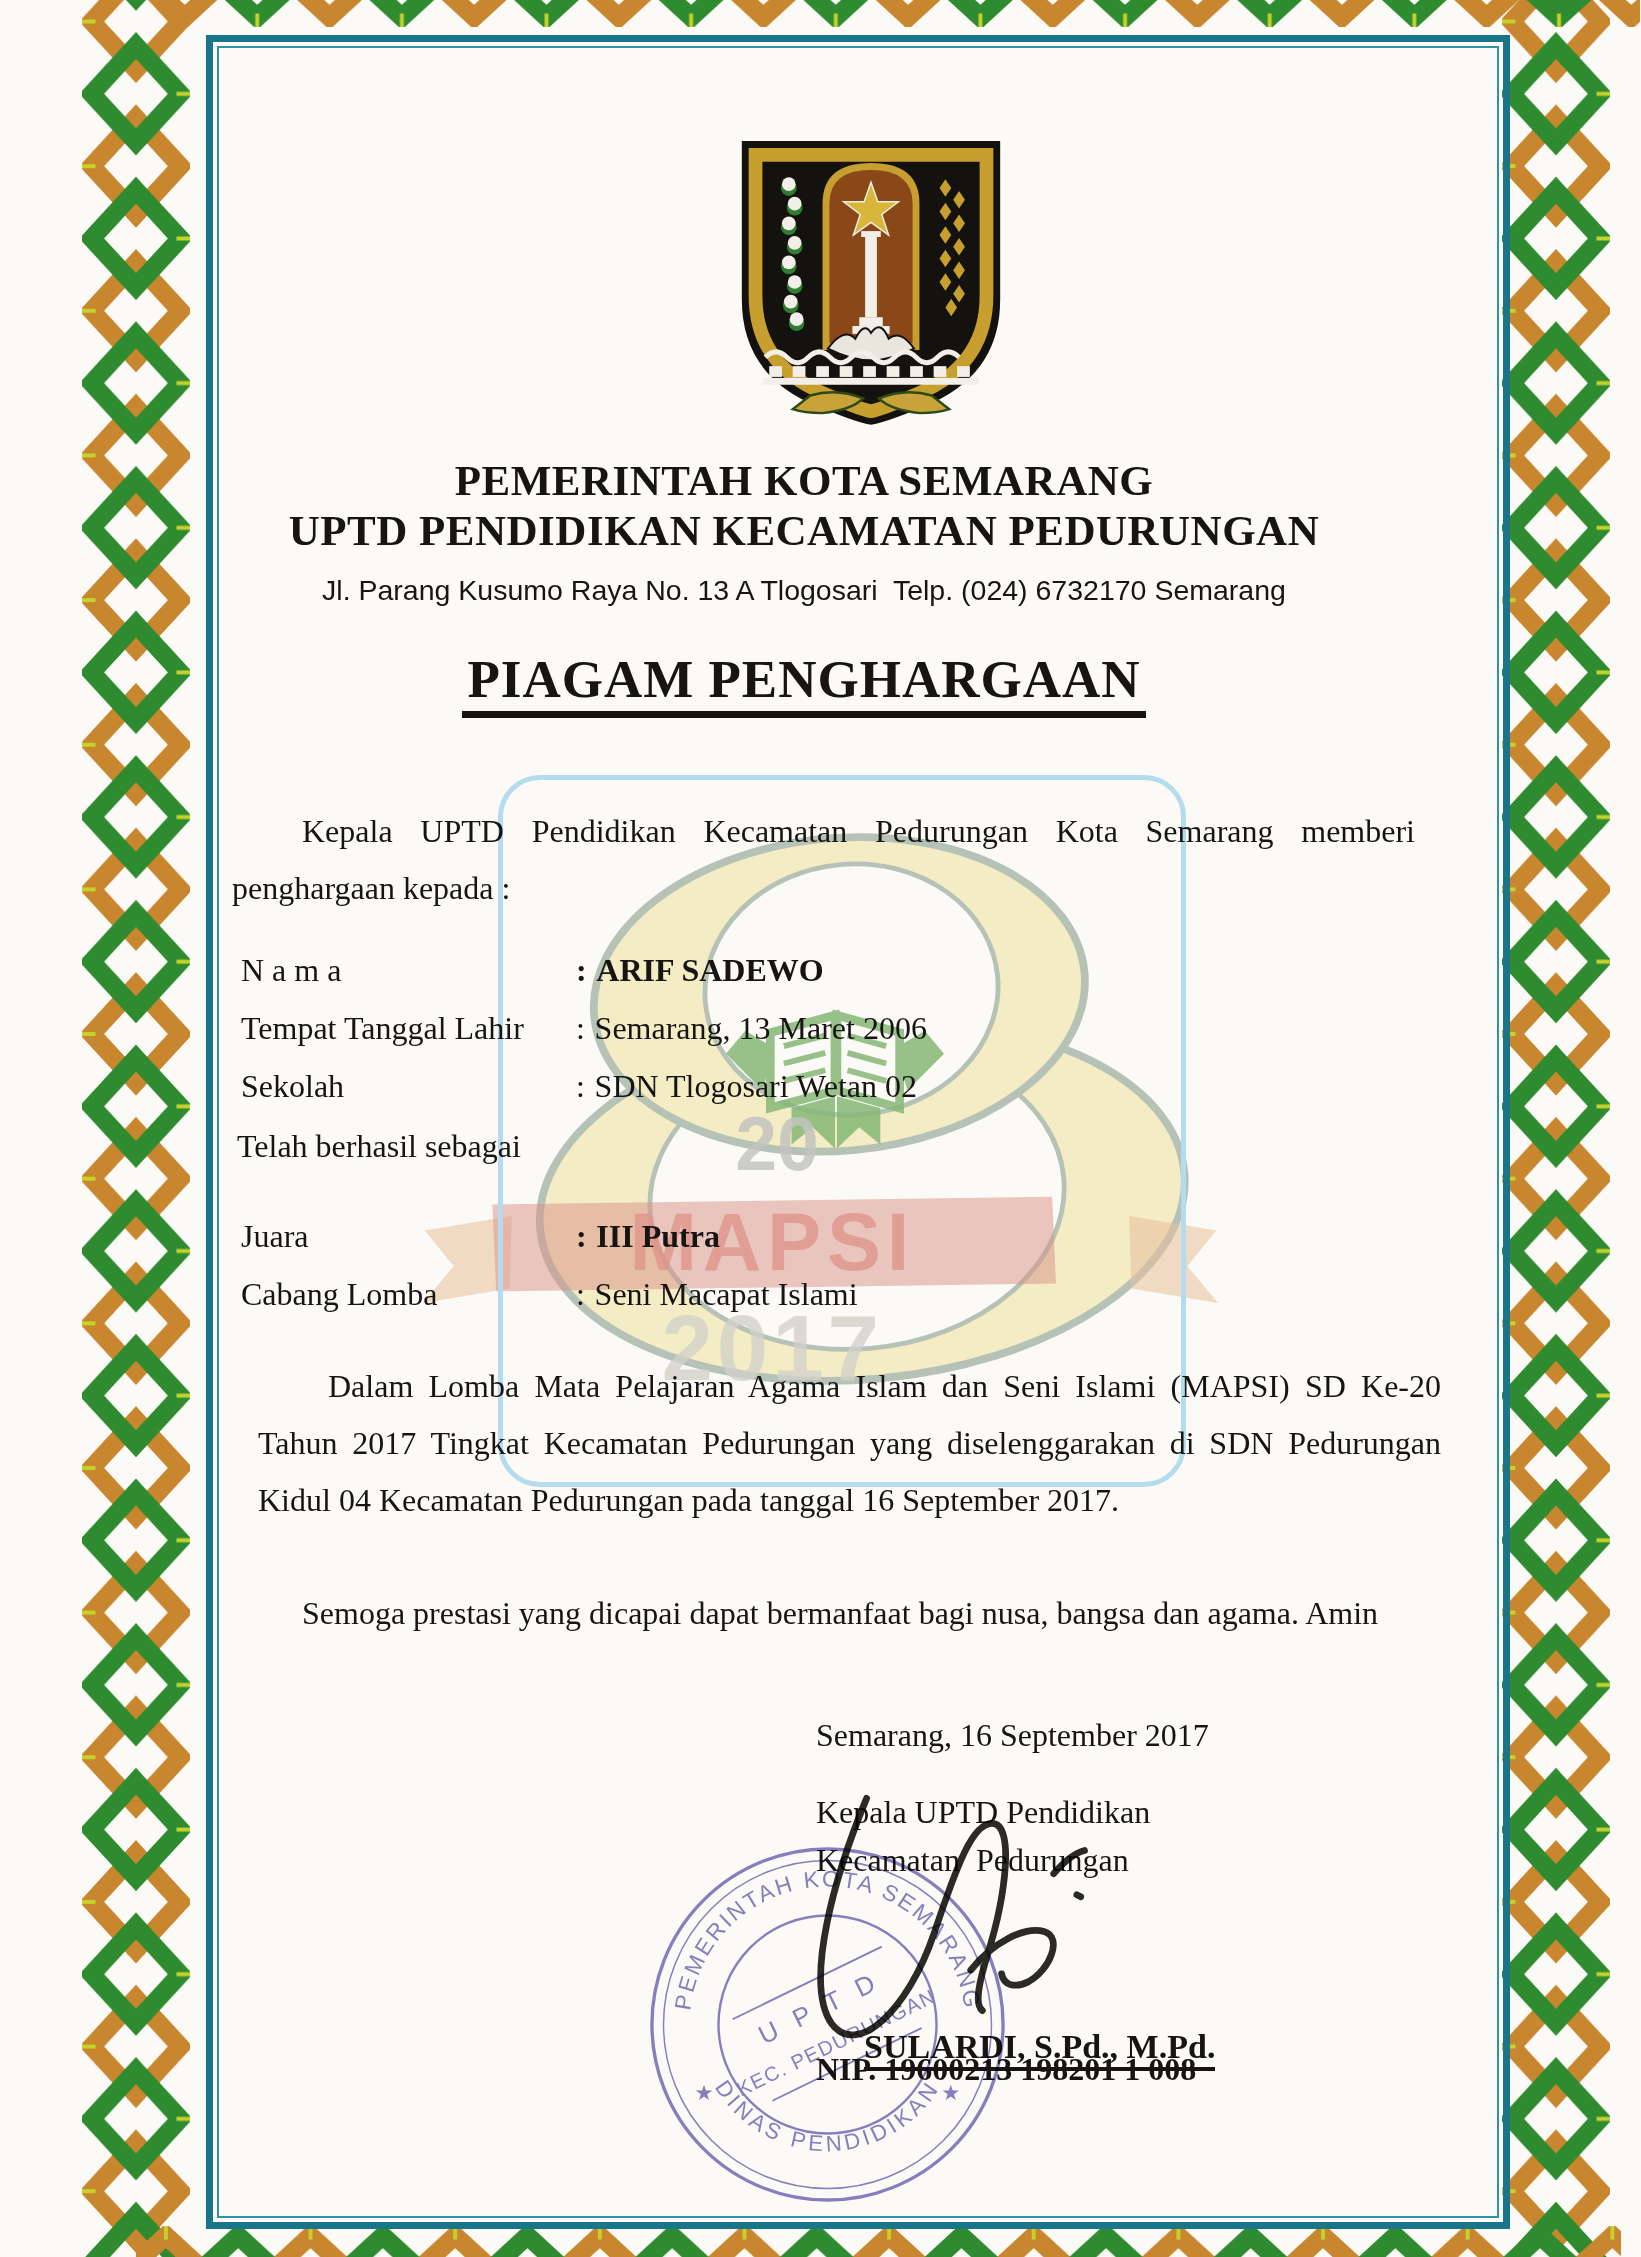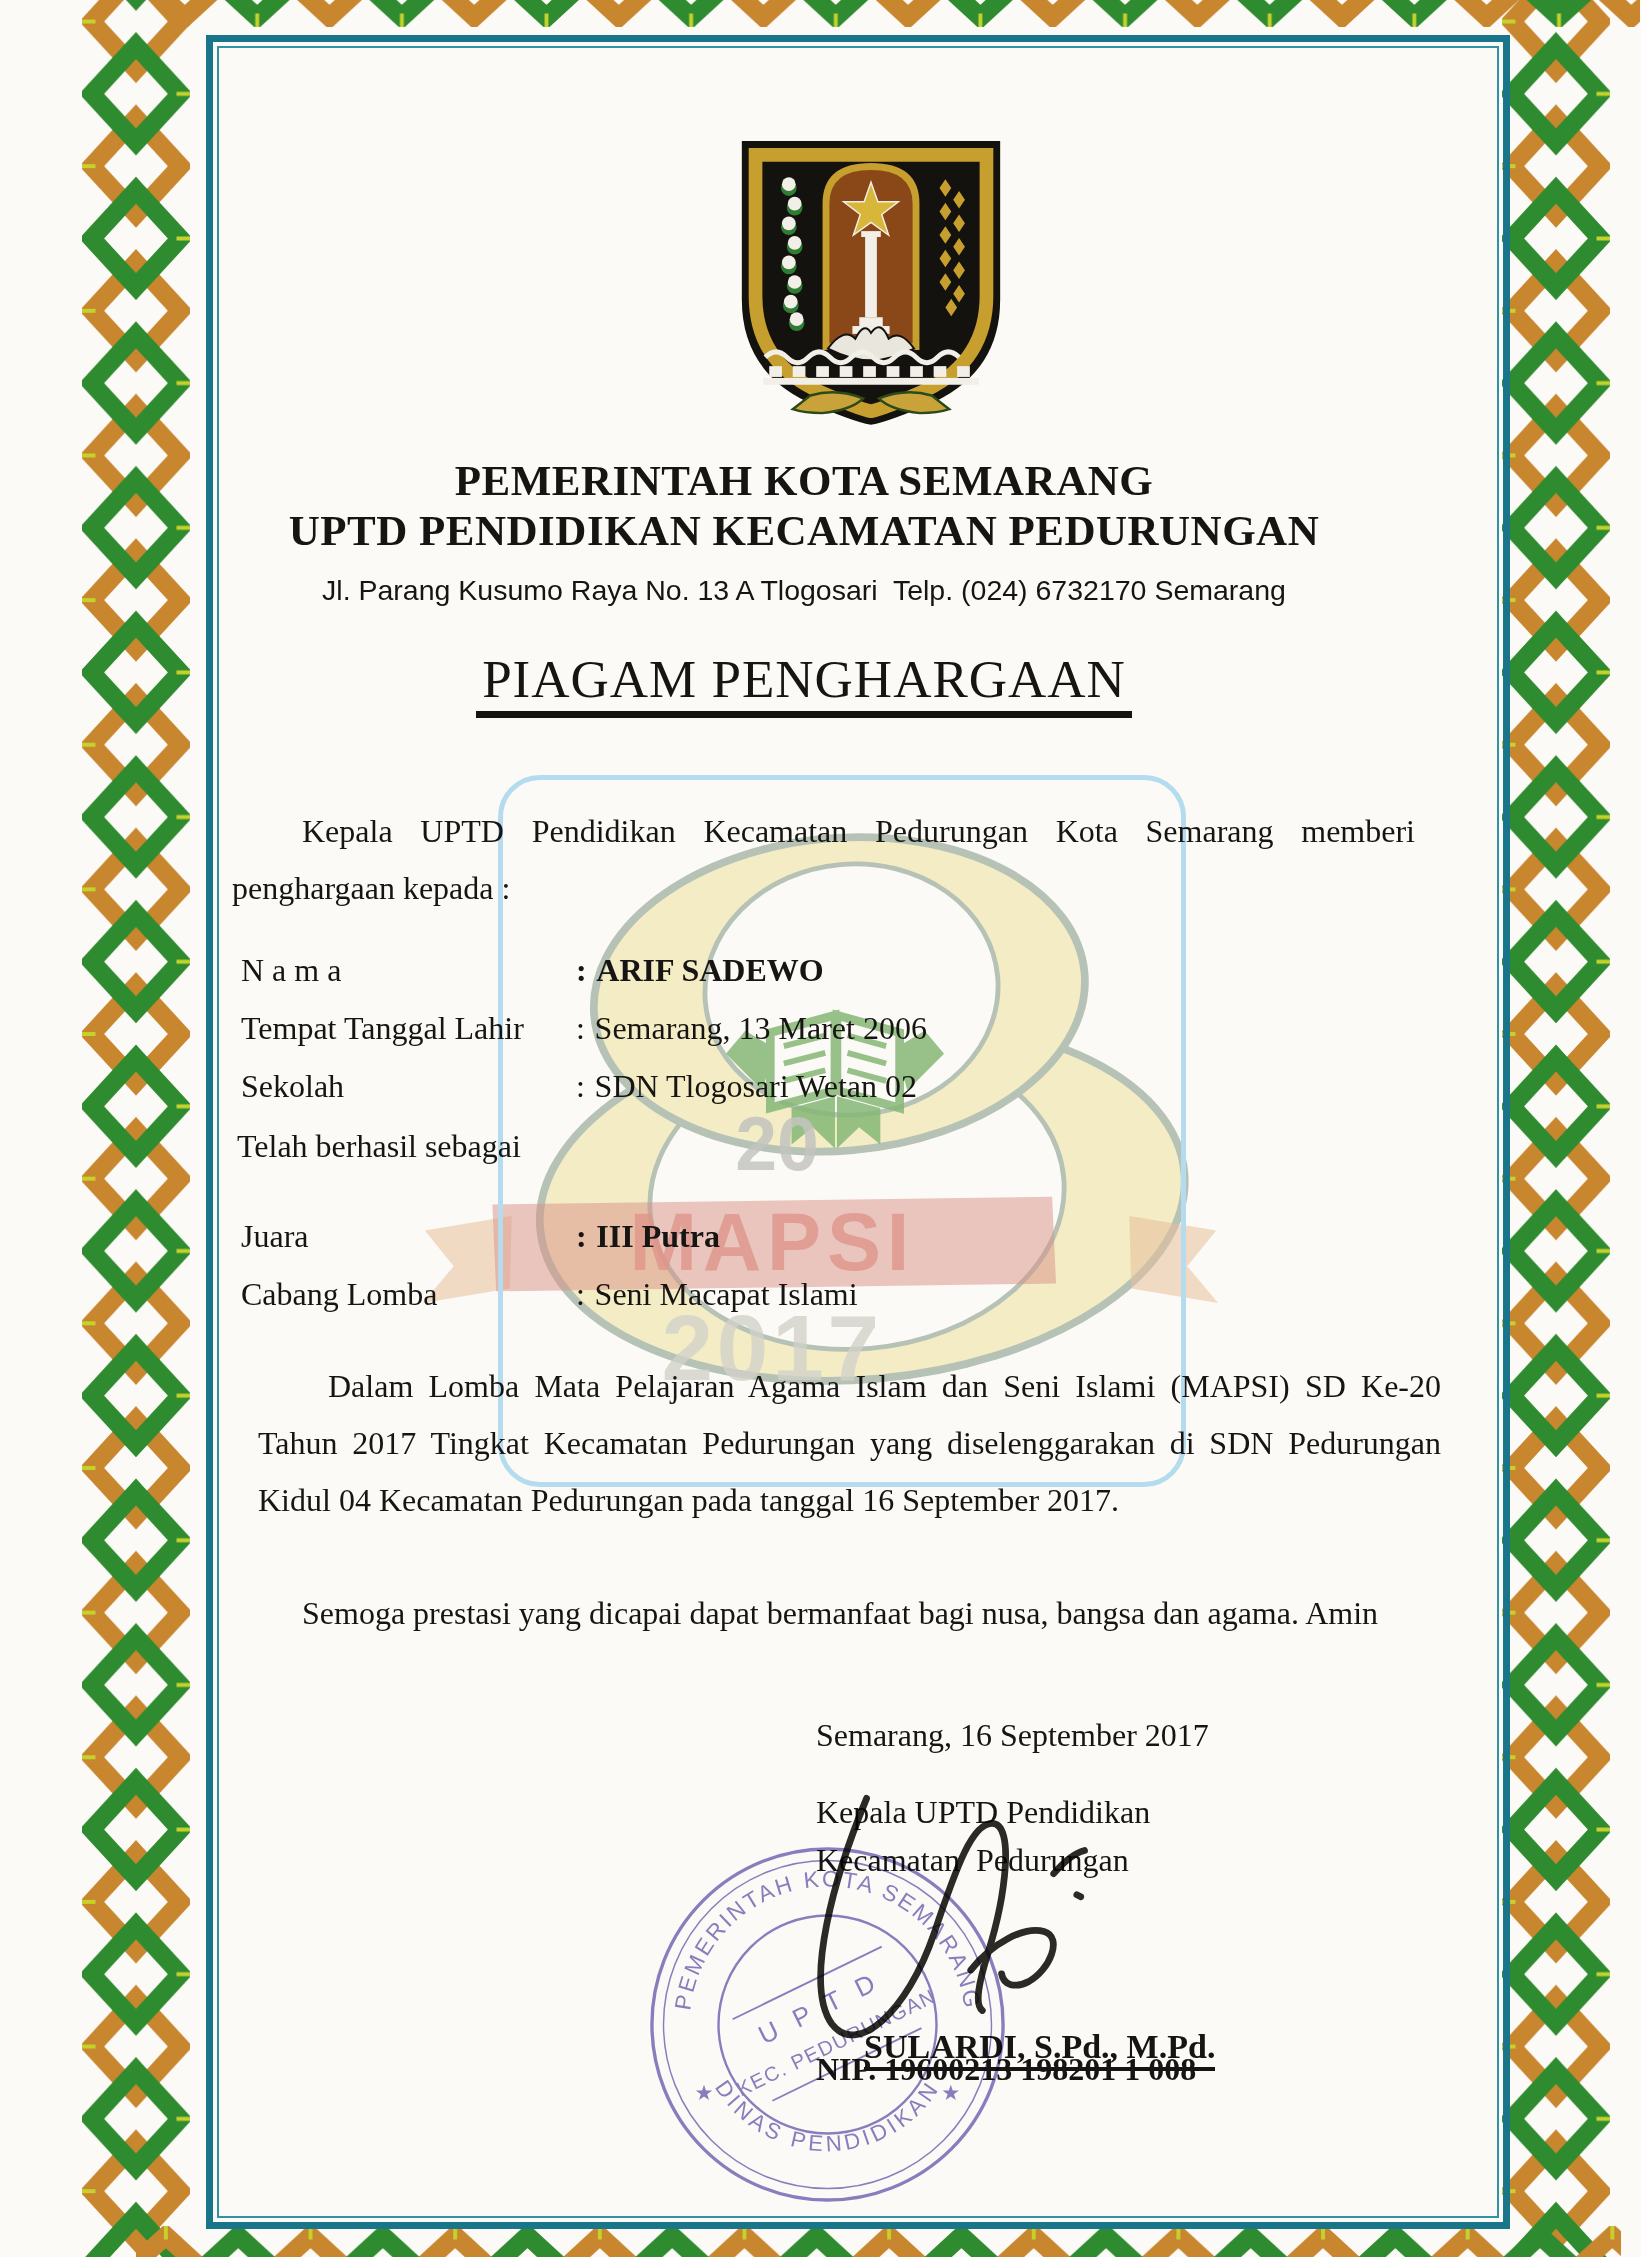--- a/index.html
+++ b/index.html
@@ -12,21 +12,21 @@
   .watermark{position:absolute;left:386px;top:801px;width:869px;height:637px;z-index:2;}
   .bluebox{position:absolute;left:498px;top:775px;width:678px;height:702px;
            border:5.8px solid #b5dcee;border-radius:42px;z-index:3;}
   .emblem{position:absolute;left:734px;top:135px;width:274px;height:294px;z-index:5;}
   .content{position:absolute;left:0;top:0;width:1641px;height:2257px;z-index:5;}
   .ctr{position:absolute;left:232px;width:1144px;text-align:center;}
   .h1{top:456px;font-size:43px;font-weight:bold;letter-spacing:0.5px;}
   .h2{top:506px;font-size:43px;font-weight:bold;letter-spacing:0.5px;}
   .addr{top:574px;font-size:28.5px;font-family:"Liberation Sans","DejaVu Sans",sans-serif;white-space:pre-wrap;}
   .titlewrap{top:649px;}
-  .doc-title{display:inline-block;font-size:53px;font-weight:normal;letter-spacing:1px;
+  .doc-title{display:inline-block;font-size:53px;font-weight:bold;letter-spacing:1px;
              border-bottom:7.7px solid #161412;padding:0 5.8px 1.9px 5.8px;}
   .nomor{top:726px;font-size:34px;}
   .para{position:absolute;left:232px;width:1183px;font-size:32px;line-height:1.78;
         text-align:justify;text-indent:70px;}
   .p-intro{top:803px;}
   .p-body{top:1358px;margin-left:26px;}
   .p-close{top:1585px;}
   .frow{position:absolute;left:237px;width:1178px;font-size:32px;}
   .frow .lbl{position:absolute;left:4px;top:0;}
   .frow .val{position:absolute;left:339px;top:0;white-space:pre-wrap;text-align:center;}

